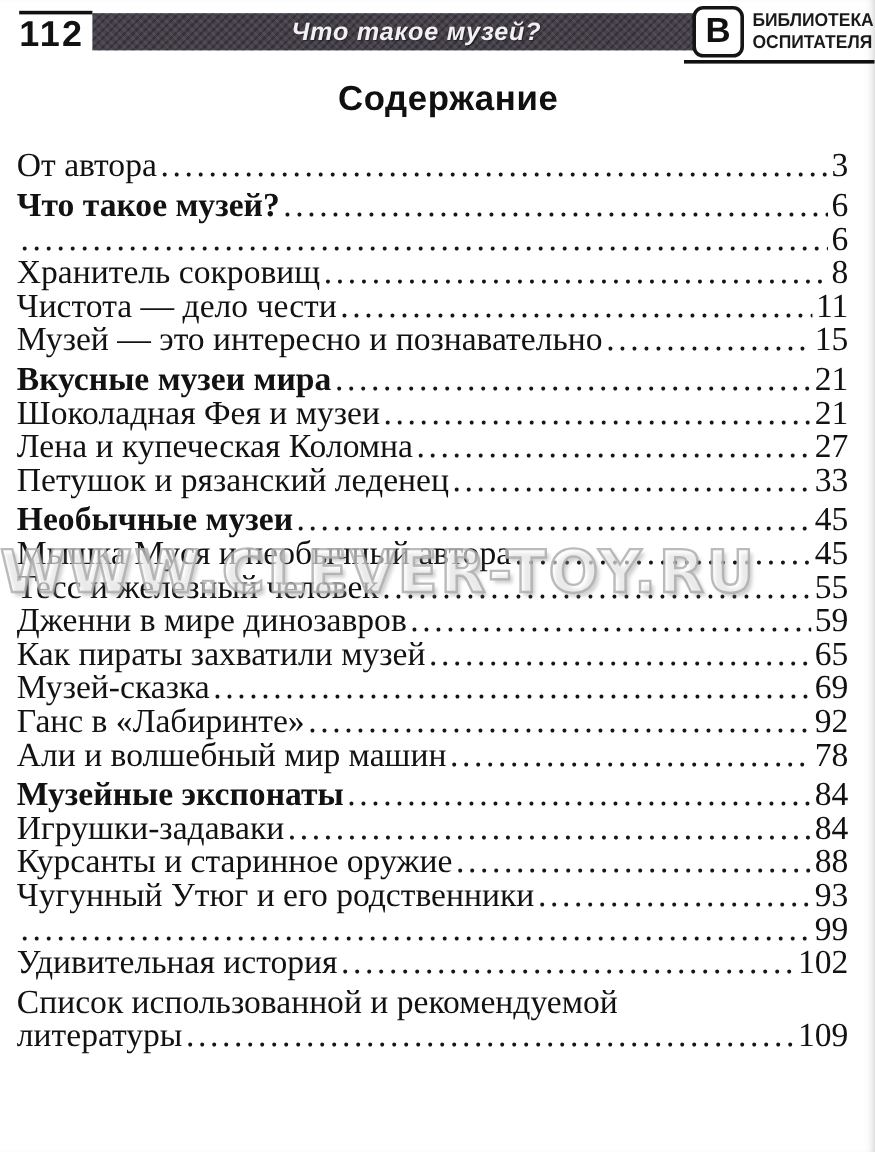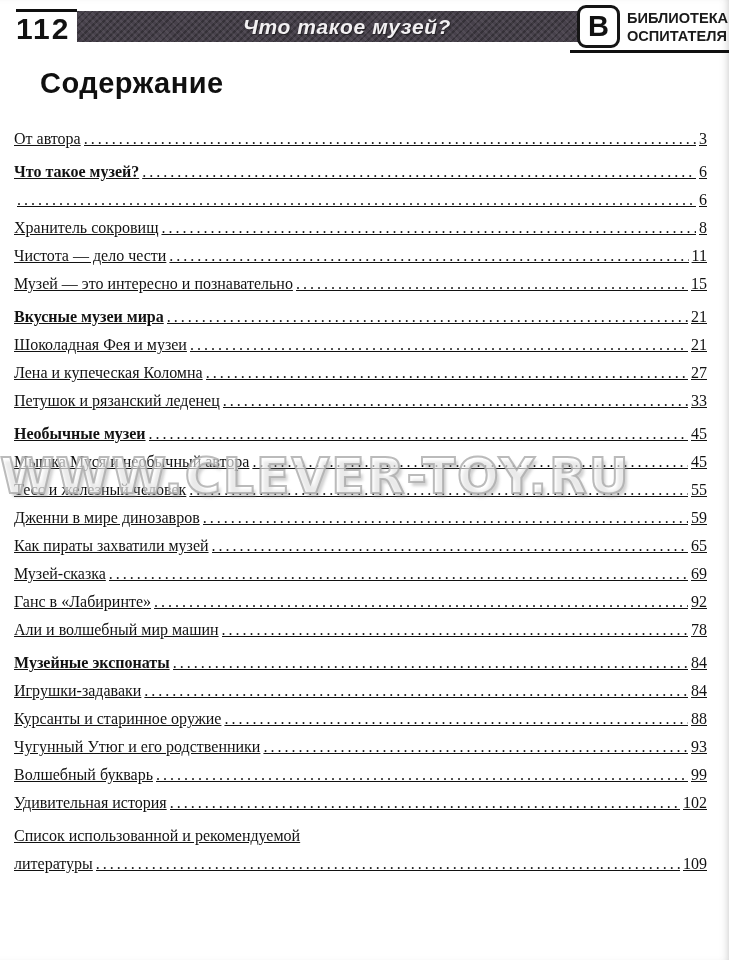--- a/index.html
+++ b/index.html
@@ -45,24 +45,24 @@
     font-family:"DejaVu Sans",sans-serif;font-weight:bold;
     font-size:49px;letter-spacing:2px;
     color:rgba(255,255,255,.55);
     -webkit-text-stroke:2px rgba(170,170,170,.8);
     text-shadow:3px 4px 3px rgba(140,140,140,.4);
   }
   
   .content{position:absolute;left:14px;right:22px;top:66px;z-index:1;}
   .toc-heading{
     font-family:"Liberation Sans",sans-serif;font-size:29px;font-weight:bold;
-    margin:0 0 0 26px;letter-spacing:.5px;line-height:34px;color:#101010;
+    margin:0 0 0 26px;letter-spacing:.5px;line-height:34px;color:#101010;text-align:center;
   }
   .rows{margin-top:25px;}
-  .row{display:flex;align-items:center;font-size:16px;line-height:28px;height:28px;text-decoration:underline;}
+  .row{display:flex;align-items:center;font-size:28px;line-height:28px;height:28px;}
   .row.gap{margin-top:5px;}
   .row.bold .t{font-weight:bold;}
   .t{white-space:nowrap;}
   .dots{flex:1;overflow:hidden;white-space:nowrap;letter-spacing:3px;margin:0 3px 0 3px;color:#151515;}
   .dots::after{content:"..................................................................................................................................................................";}
   .pg{white-space:nowrap;}
 </style>
 </head>
 <body>
 
@@ -197,21 +197,20 @@
         <span class="t">Курсанты и старинное оружие</span>
         <span class="dots"></span>
         <span class="pg">88</span>
       </div>
       <div class="row">
         <span class="t">Чугунный Утюг и его родственники</span>
         <span class="dots"></span>
         <span class="pg">93</span>
       </div>
       <div class="row">
-        <span class="t">Волшебный букварь</span>
         <span class="dots"></span>
         <span class="pg">99</span>
       </div>
       <div class="row">
         <span class="t">Удивительная история</span>
         <span class="dots"></span>
         <span class="pg">102</span>
       </div>
 
       <div class="row gap">

